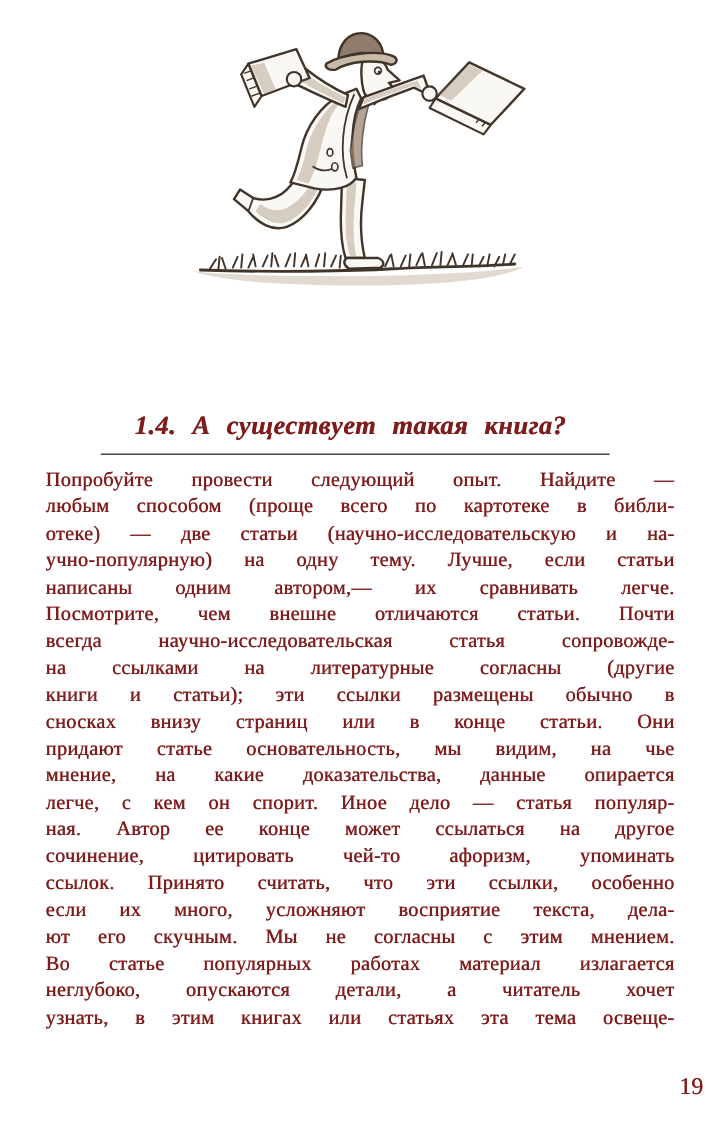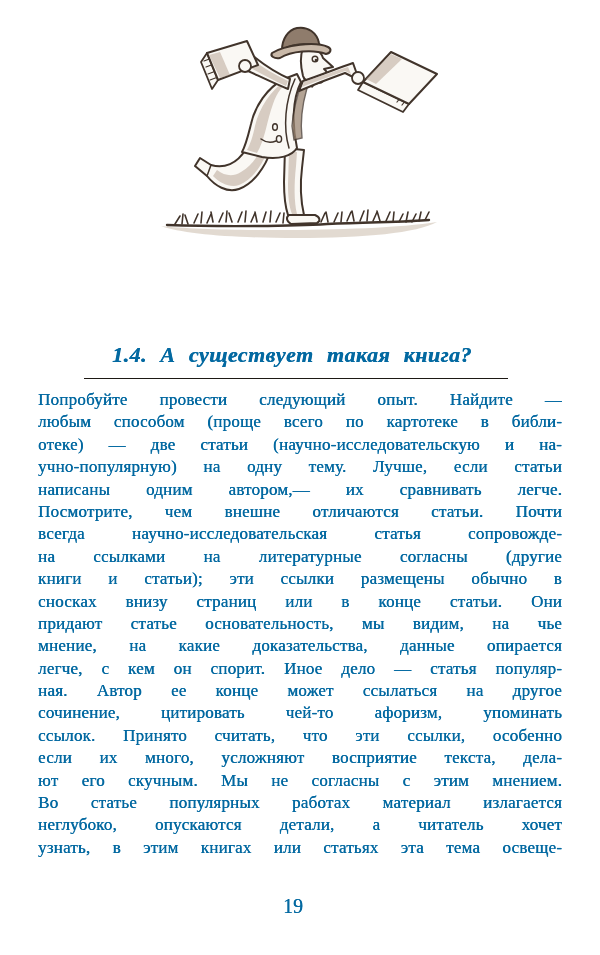--- a/index.html
+++ b/index.html
@@ -1,18 +1,18 @@
 <!DOCTYPE html>
 <html><head>
 <meta charset="utf-8">
 <style>
   html,body{margin:0;padding:0;background:#ffffff;}
   .page{
     position:relative;width:600px;height:955px;background:#ffffff;
-    font-family:"Liberation Serif", serif;color:#0369a1;overflow:hidden;
+    font-family:"Liberation Serif", serif;color:#7f1d1d;overflow:hidden;
   }
   .illustration{position:absolute;left:145px;top:16px;width:312px;height:232px;}
   .heading{
     position:absolute;top:341px;left:0;width:584px;margin:0;text-align:center;
     font-family:"Liberation Serif", serif;font-style:italic;font-weight:700;
     font-size:22px;line-height:28px;word-spacing:0.34em;letter-spacing:0.02em;
     text-shadow:0.35px 0 0 currentColor;
   }
   .heading-rule{
     position:absolute;top:378px;left:84px;width:424px;height:0;
@@ -21,21 +21,21 @@
   .body-text{
     position:absolute;top:389px;left:38px;width:524px;
     font-size:17px;letter-spacing:0.012em;
     text-shadow:0.35px 0 0 currentColor;
   }
   .text-line{
     height:22.4px;line-height:22.4px;overflow:hidden;white-space:normal;
     text-align:justify;text-align-last:justify;text-justify:inter-word;
   }
   .page-number{
-    position:absolute;top:893px;left:0;width:586px;text-align:center;
+    position:absolute;top:893px;left:0;width:586px;text-align:right;
     font-size:20px;line-height:26px;text-shadow:0.3px 0 0 currentColor;
   }
   .ill-outline{stroke:#41342b;fill:none;stroke-width:2;stroke-linecap:round;stroke-linejoin:round;}
   .ill-white{fill:#faf8f4;stroke:#41342b;stroke-width:2;stroke-linecap:round;stroke-linejoin:round;}
   .ill-wash{fill:#b3a08f;opacity:0.5;stroke:none;}
   .ill-washlight{fill:#cfc2b3;opacity:0.6;stroke:none;}
 </style>
 </head>
 <body>
 

